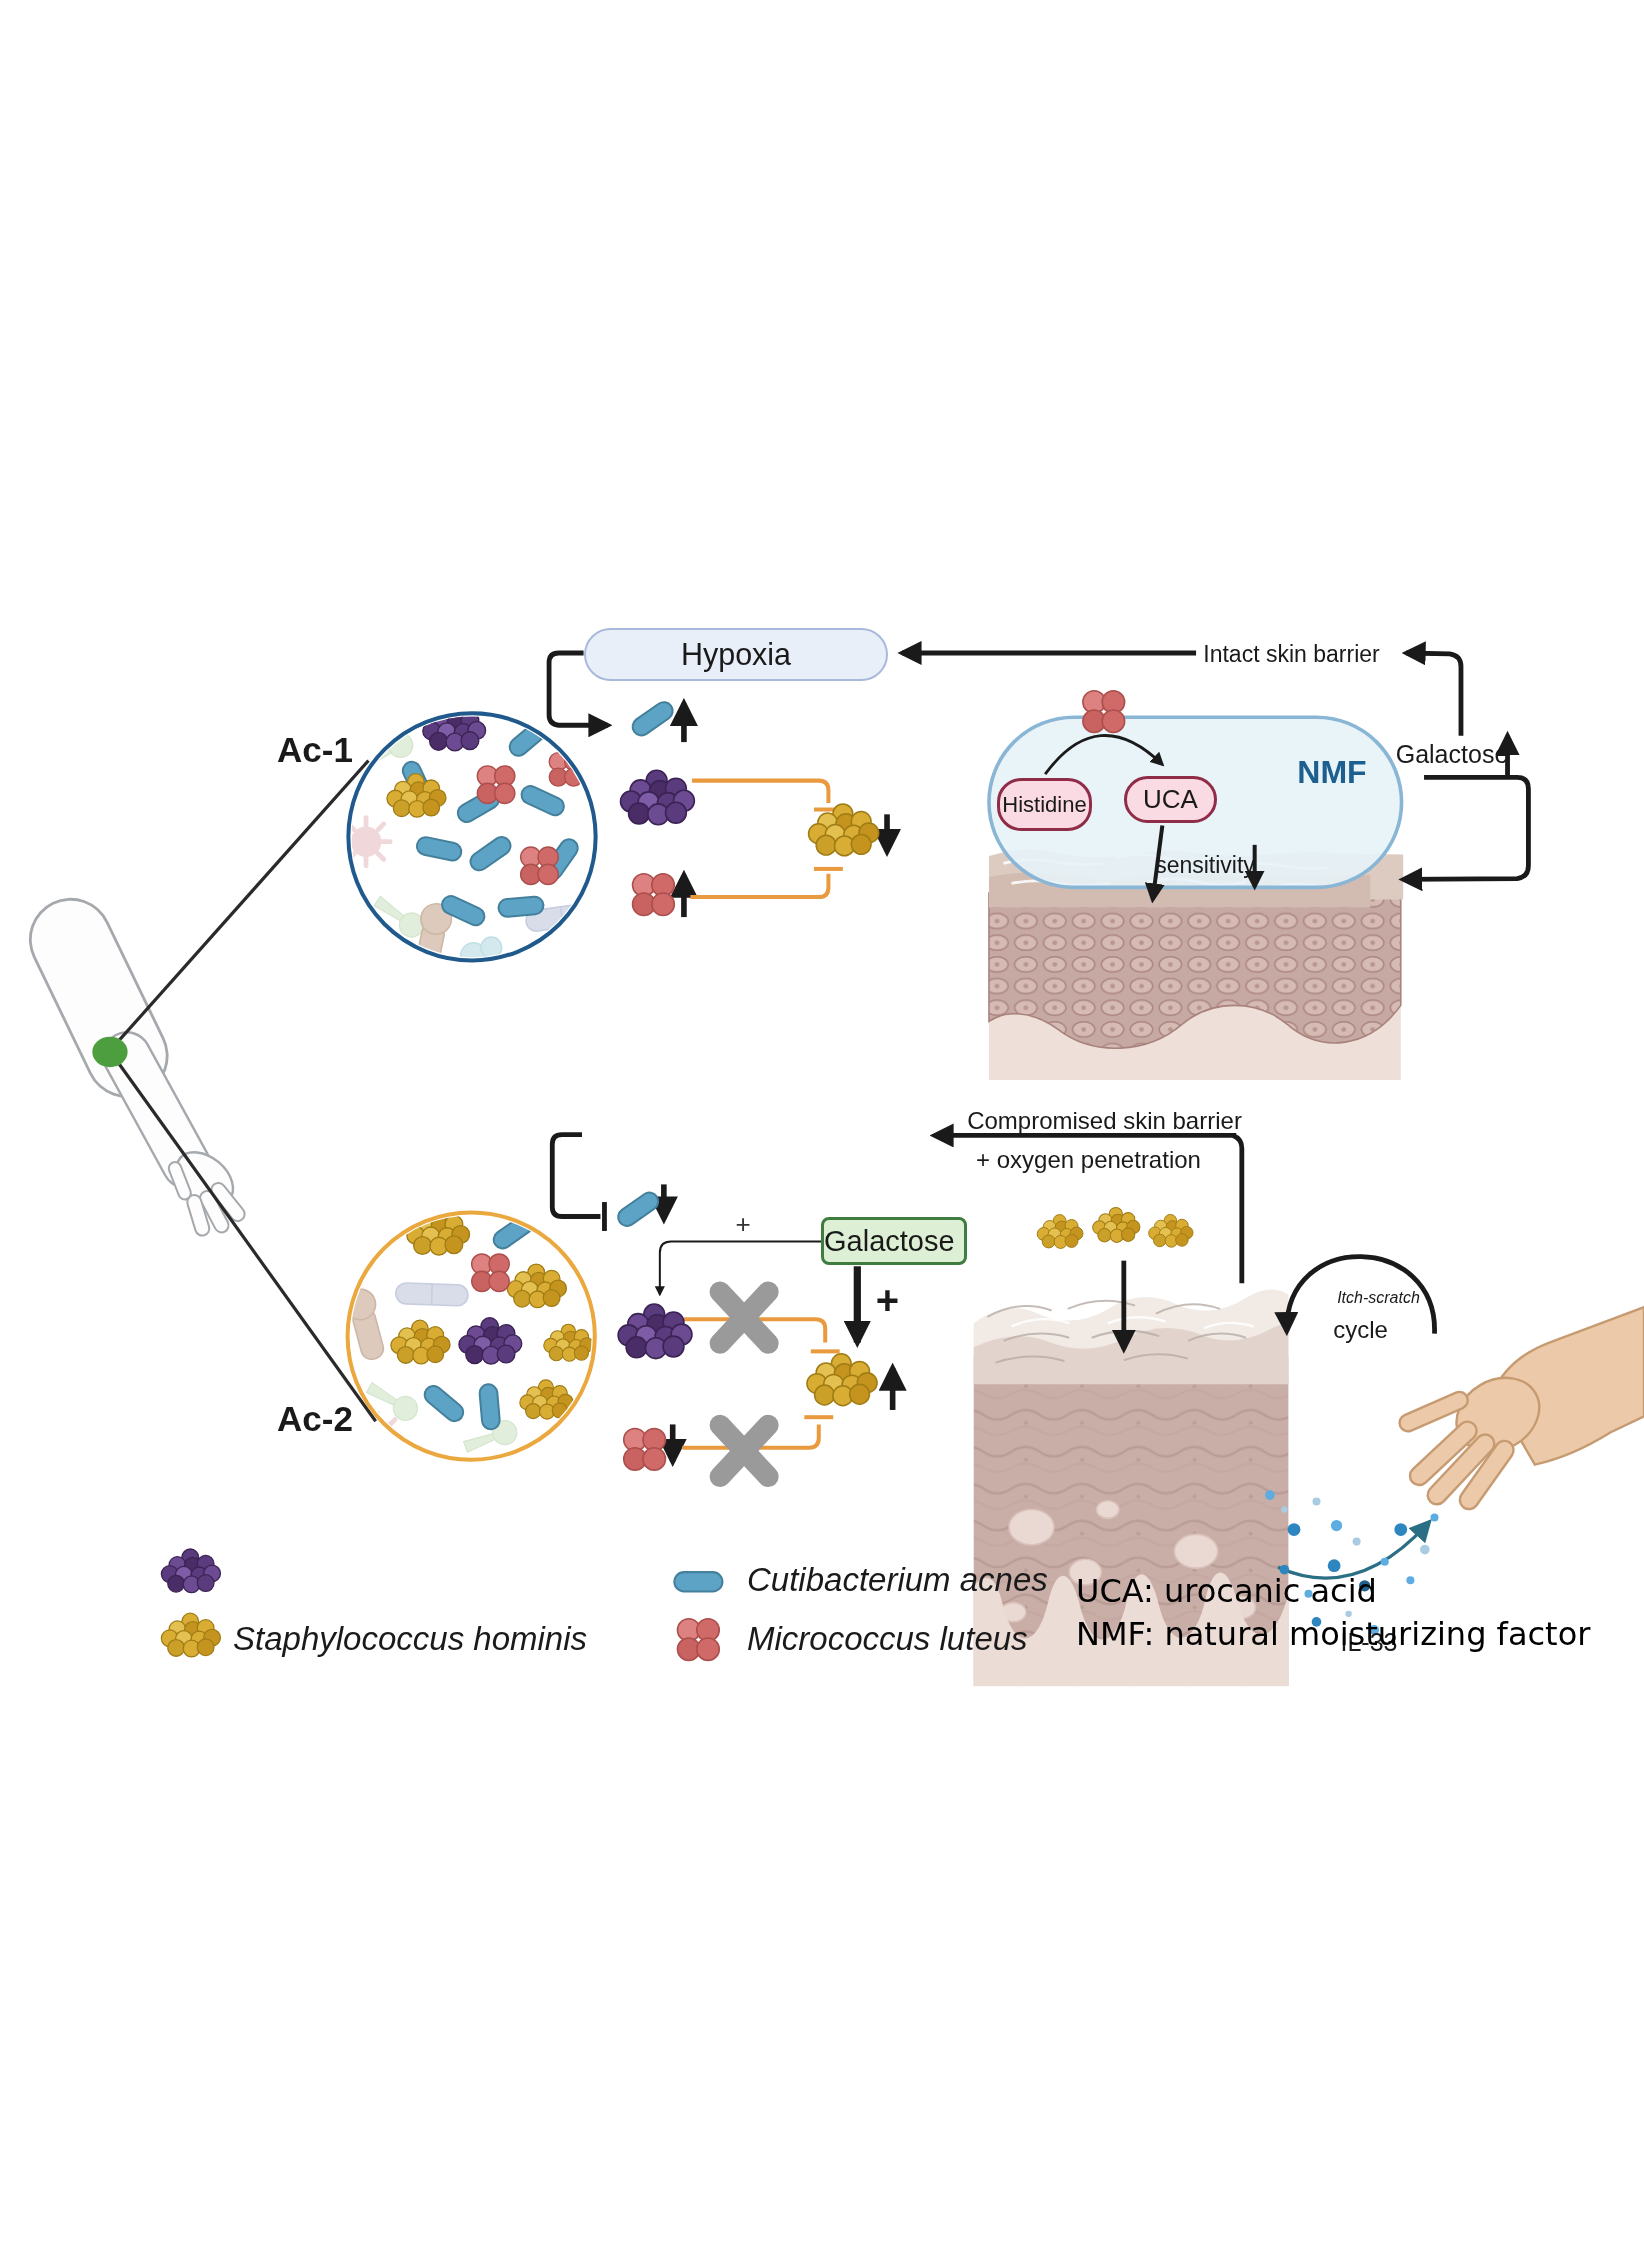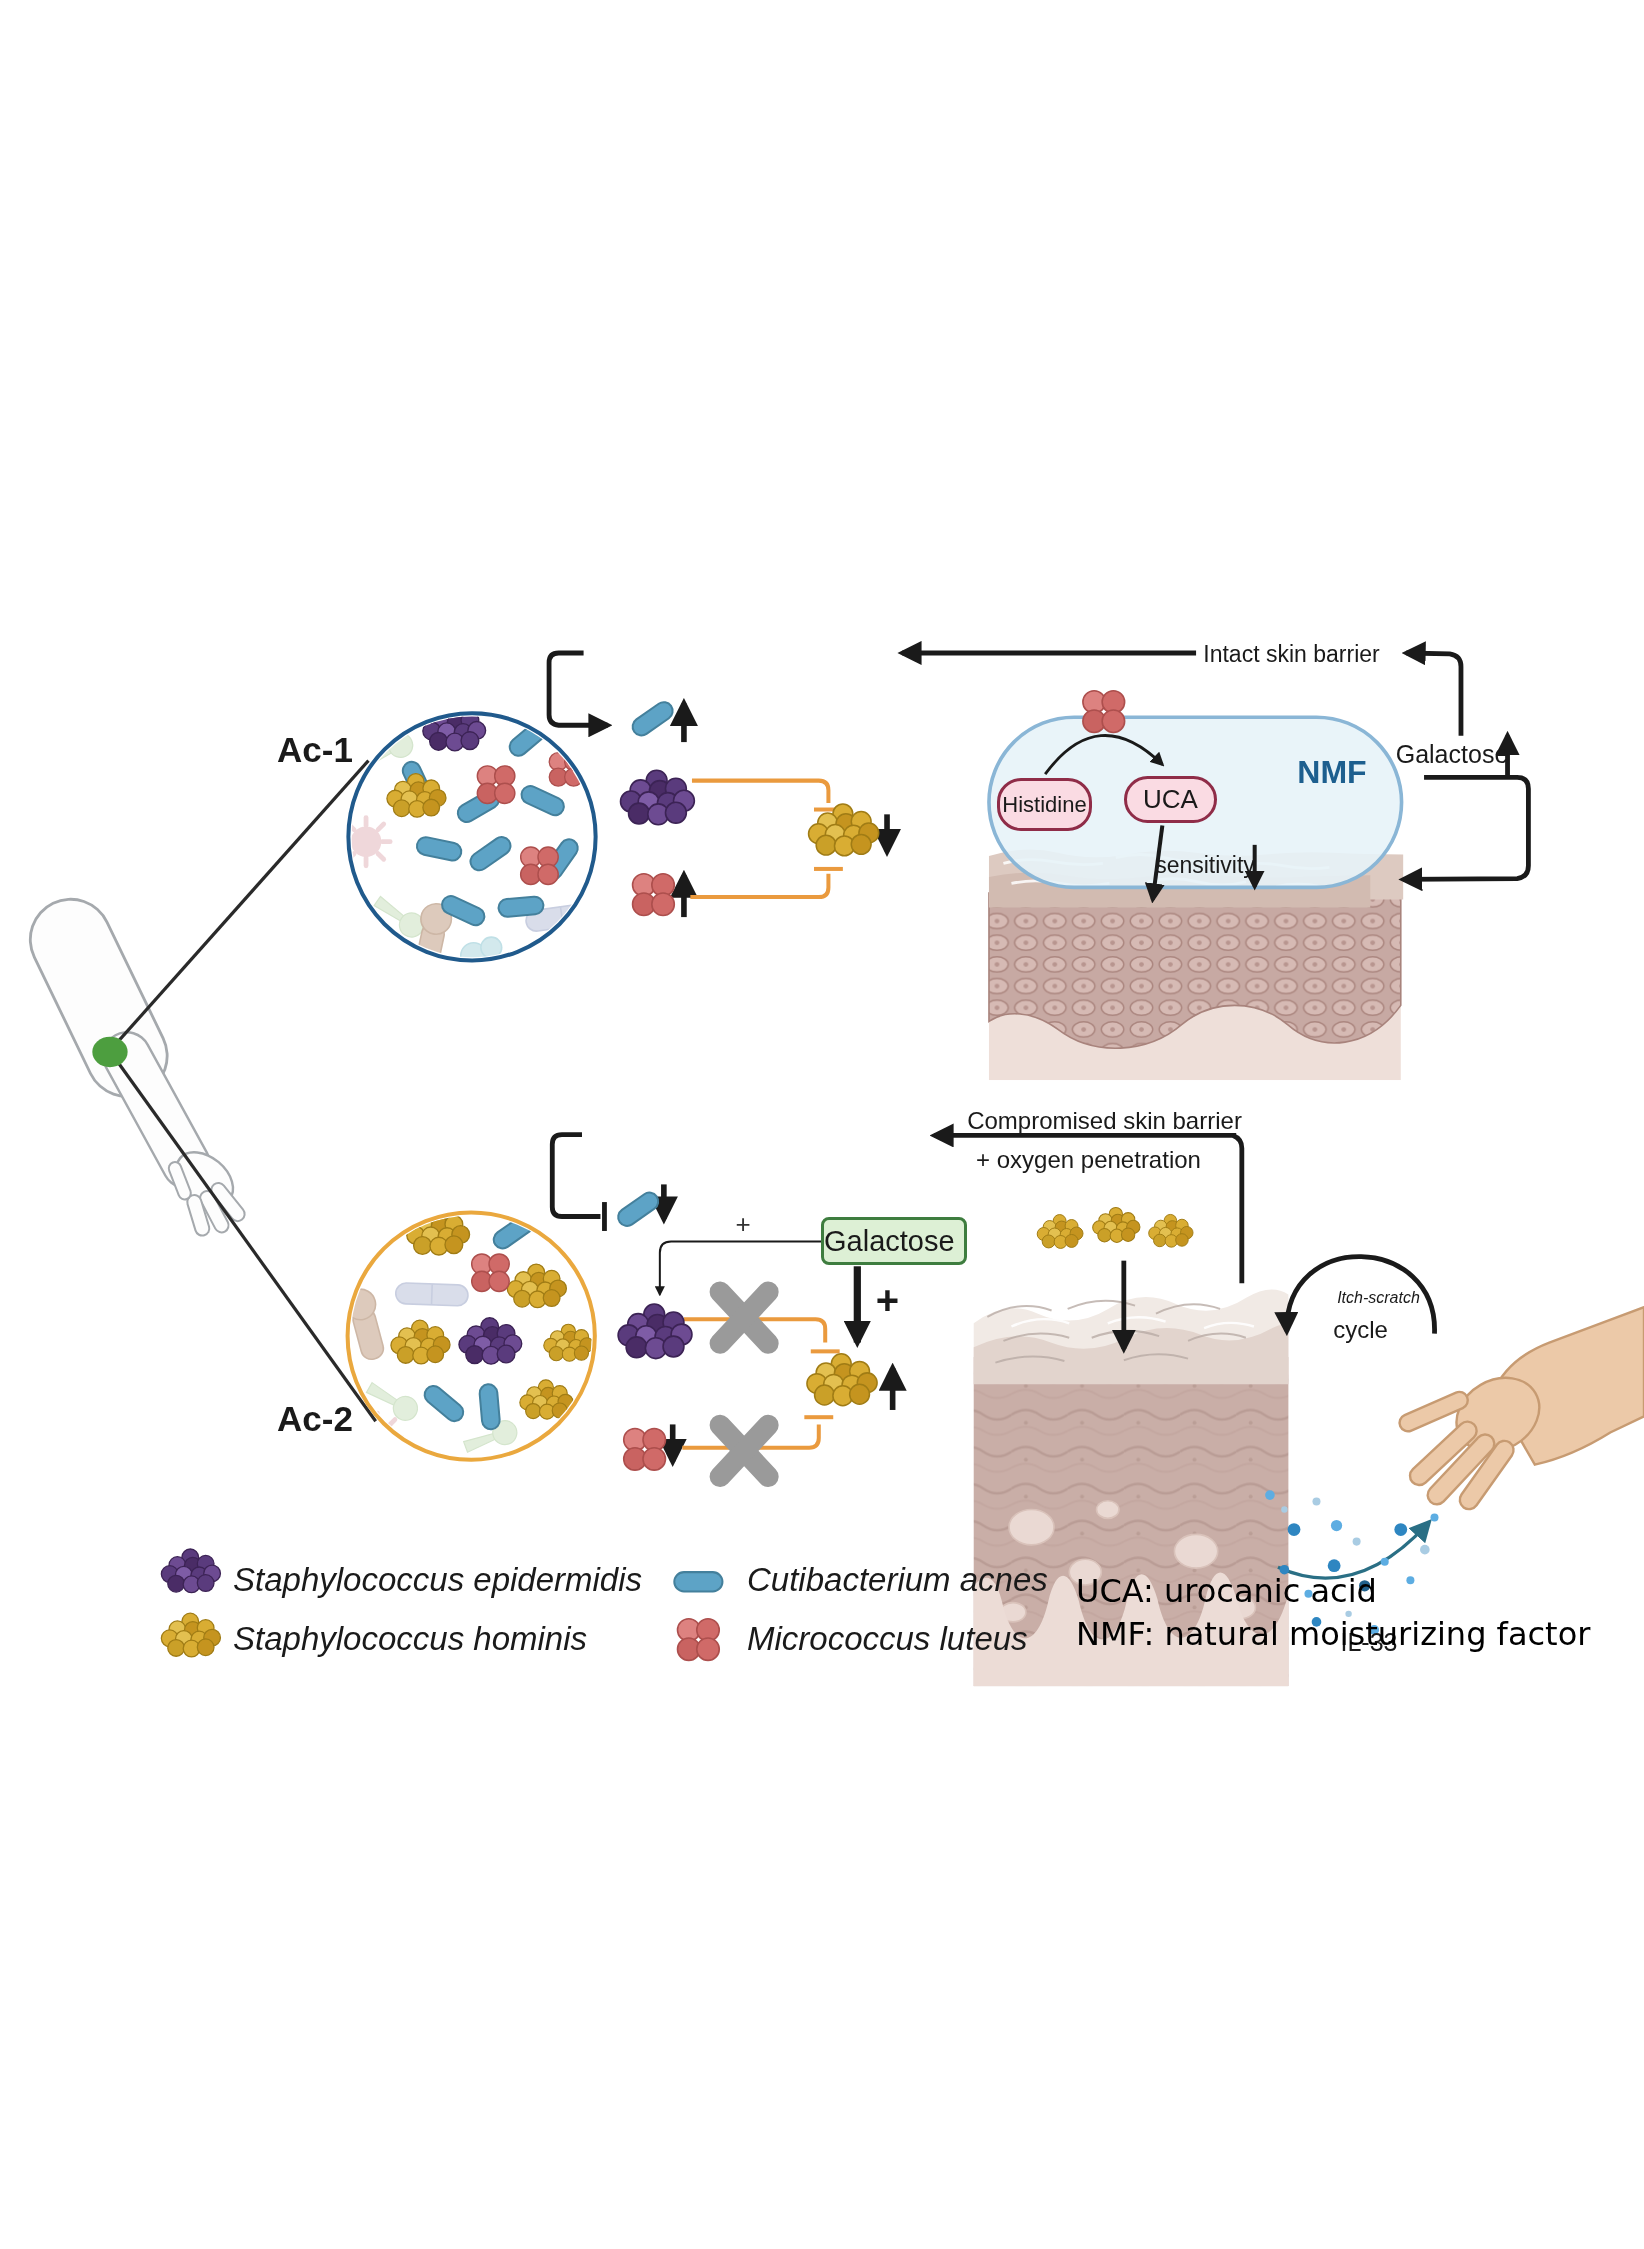--- a/index.html
+++ b/index.html
@@ -351,20 +351,23 @@
 </g>
 
 <g>
   <use href="#clP" transform="translate(237,1962) scale(0.8)"></use>
   <use href="#clY" transform="translate(237,2042) scale(0.8)"></use>
   <rect x="840" y="1958" width="60" height="24" rx="12" fill="#5da3c6" stroke="#44809c" stroke-width="2.5"></rect>
   <use href="#tet" transform="translate(870,2042)"></use>
 </g>
 </svg>
 
+<div class="pill" style="left:584px;top:628px;width:304px;height:53px;">
+  <span>Hypoxia</span>
+</div>
 <div class="box" style="left:821px;top:1217px;width:146px;height:48px;">
   <span>Galactose</span>
 </div>
 <div class="pill small" style="left:997px;top:778px;width:95px;height:53px;font-size:22px;">
   <span>Histidine</span>
 </div>
 <div class="pill small" style="left:1124px;top:776px;width:93px;height:47px;font-size:26px;">
   <span>UCA</span>
 </div>
 
@@ -376,21 +379,20 @@
 <div class="lbl bold" style="left:275px;top:1400px;width:80px;height:39px;font-size:35px;">Ac-2</div>
 
 <div class="lbl" style="left:956px;top:1106px;width:297px;height:29px;font-size:24px;">Compromised skin barrier</div>
 <div class="lbl" style="left:956px;top:1145px;width:265px;height:29px;font-size:24px;">+ oxygen penetration</div>
 <div class="lbl" style="left:727px;top:1209px;width:32px;height:32px;font-size:26px;color:#333;">+</div>
 <div class="lbl bold" style="left:869px;top:1279px;width:37px;height:42px;font-size:40px;">+</div>
 <div class="lbl" style="left:1300px;top:1283px;width:157px;height:30.5px;font-size:16px;font-style:italic;">Itch-scratch</div>
 <div class="lbl" style="left:1282px;top:1314px;width:157px;height:30.5px;font-size:24px;">cycle</div>
 <div class="lbl" style="left:1321px;top:1627px;width:96px;height:30.5px;font-size:25px;">IL-33</div>
 
-<div class="lbl left ital" style="left:233px;top:1561px;width:450px;height:39px;font-size:33px;">Staphylococcus epidermidis</div>
 <div class="lbl left ital" style="left:233px;top:1620px;width:418px;height:39px;font-size:33px;">Staphylococcus hominis</div>
 <div class="lbl left ital" style="left:747px;top:1561px;width:353px;height:39px;font-size:33px;">Cutibacterium acnes</div>
 <div class="lbl left ital" style="left:747px;top:1620px;width:337px;height:39px;font-size:33px;">Micrococcus luteus</div>
 <div class="lbl left gray" style="left:1076px;top:1572px;width:514px;height:39px;font-size:32px;">UCA: urocanic acid</div>
 <div class="lbl left gray" style="left:1076px;top:1615px;width:546px;height:39px;font-size:32px;">NMF: natural moisturizing factor</div>
 
 </div>
 
 
 </body></html>

